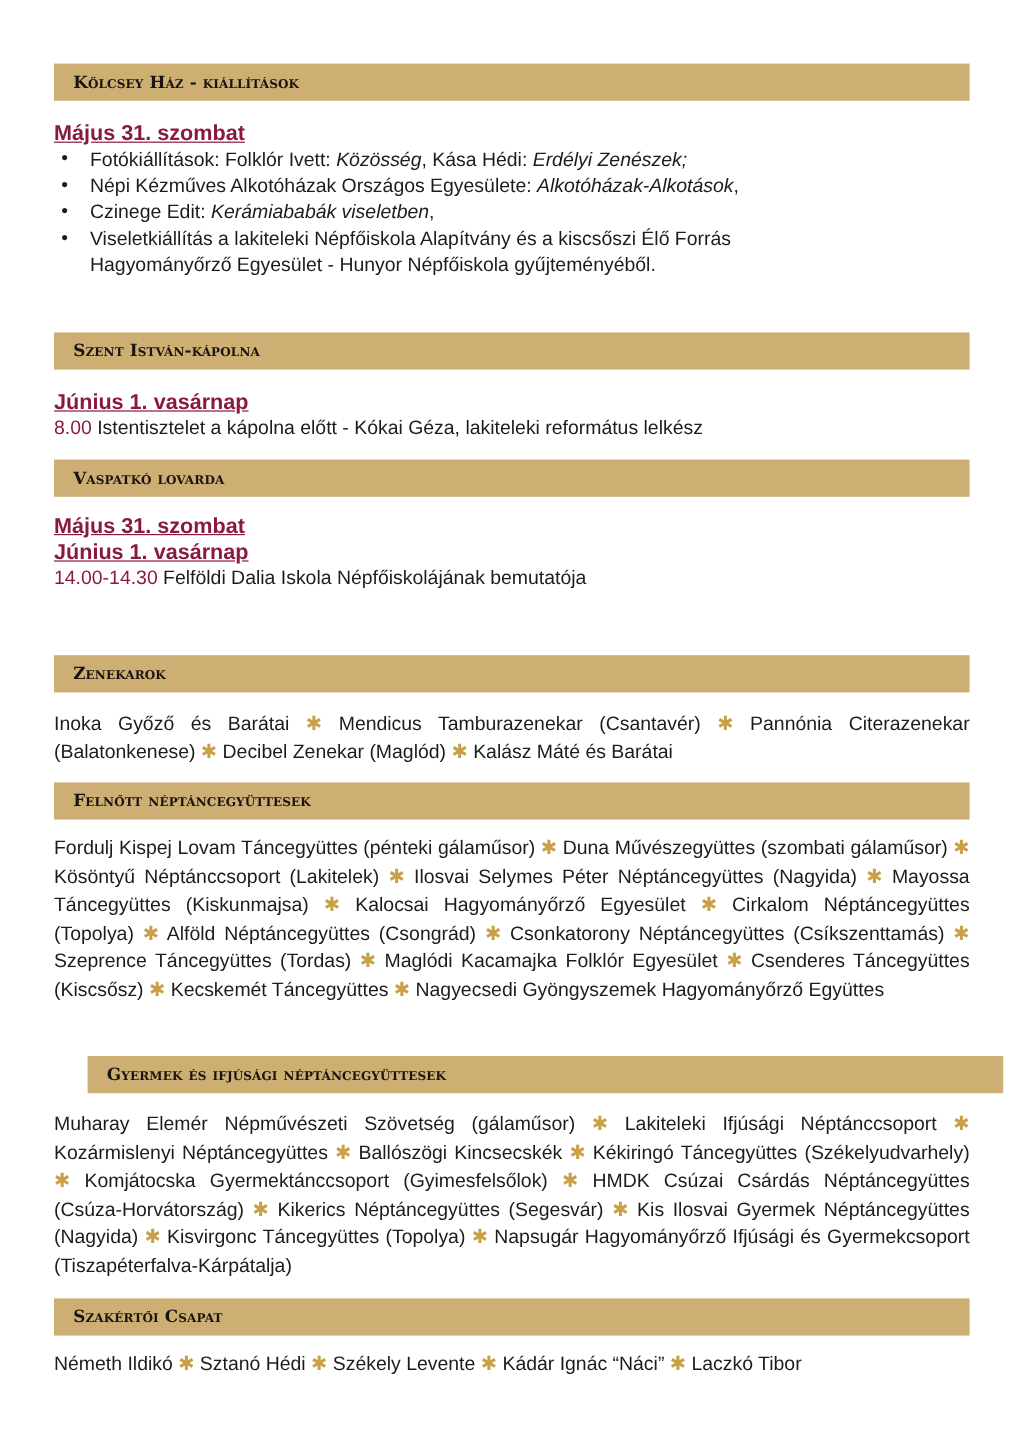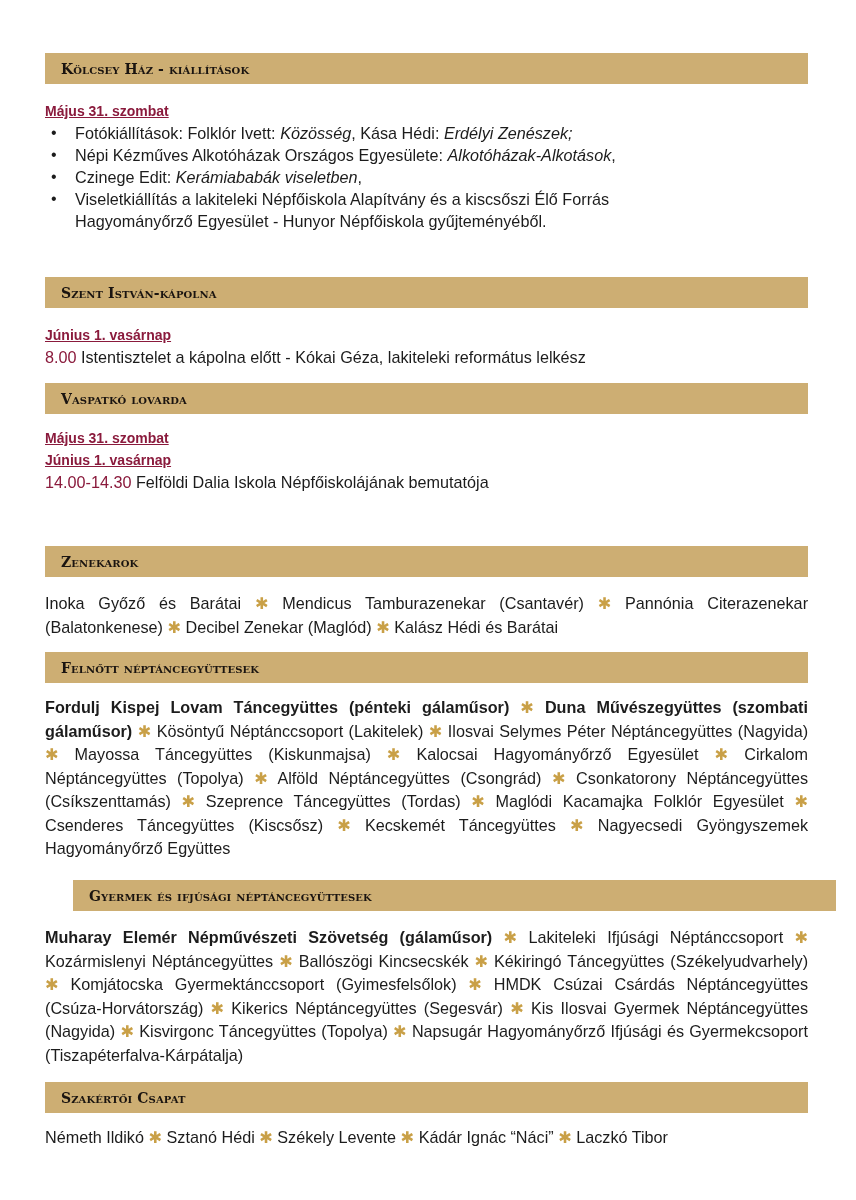--- a/index.html
+++ b/index.html
@@ -3,30 +3,30 @@
 <meta charset="utf-8">
 <style>
   html, body { margin: 0; padding: 0; background: #ffffff; }
   body { width: 856px; height: 1200px; position: relative; overflow: hidden;
          font-family: "Liberation Sans", sans-serif; color: #1c1c1c; }
   .page { position: absolute; left: 45px; top: 0; width: 763px; }
   .section-header { background: #cdae73; height: 31px; position: absolute; left: 0; width: 763px;
                     display: flex; align-items: center; }
   .section-header .title { font-family: "DejaVu Serif", serif; font-weight: bold; font-size: 14px;
                            color: #1a1410; padding-left: 16px; font-variant: small-caps; letter-spacing: 0.1px; text-align: right; }
-  .date { color: #8a1a3c; font-weight: bold; text-decoration: underline; font-size: 14px; line-height: 22px; }
+  .date { color: #8a1a3c; font-weight: bold; text-decoration: underline; font-size: 18px; line-height: 22px; }
   .line { font-size: 16.2px; line-height: 22px; white-space: nowrap; }
   .time { color: #8a1a3c; }
   .block { position: absolute; left: 0; width: 763px; }
   ul.bullets { margin: 0; padding: 0 0 0 30px; list-style: none; }
   ul.bullets li { position: relative; font-size: 16.2px; line-height: 22px; }
   ul.bullets li::before { content: "•"; position: absolute; left: -24px; top: 0; font-size: 16px; }
   .para { font-size: 16.2px; line-height: 23.5px; text-align: justify; text-align-last: left; }
   .star { color: #c9a047; font-weight: normal; }
-  .b { font-weight: bold; }
+  .b { font-weight: normal; }
   i { font-style: italic; }
 </style>
 </head>
 <body>
 
 <div class="page">
 
   <div class="section-header" style="top:53px;">
     <span class="title">Kölcsey Ház - kiállítások</span>
   </div>
@@ -53,21 +53,21 @@
   </div>
   <div class="block" style="top:427px;">
     <div class="date">Május 31. szombat</div>
     <div class="date">Június 1. vasárnap</div>
     <div class="line"><span class="time">14.00-14.30</span> <span>Felföldi Dalia Iskola Népfőiskolájának bemutatója</span></div>
   </div>
 
   <div class="section-header" style="top:546px;">
     <span class="title">Zenekarok</span>
   </div>
-  <div class="block para" style="top:592px;"><span>Inoka Győző és Barátai</span> <span class="star">✱</span> <span>Mendicus Tamburazenekar (Csantavér)</span> <span class="star">✱</span> <span>Pannónia Citerazenekar (Balatonkenese)</span> <span class="star">✱</span> <span>Decibel Zenekar (Maglód)</span> <span class="star">✱</span> <span>Kalász Hédi és Barátai</span></div>
+  <div class="block para" style="top:592px;"><span>Inoka Győző és Barátai</span> <span class="star">✱</span> <span>Mendicus Tamburazenekar (Csantavér)</span> <span class="star">✱</span> <span>Pannónia Citerazenekar (Balatonkenese)</span> <span class="star">✱</span> <span>Decibel Zenekar (Maglód)</span> <span class="star">✱</span> <span>Kalász Máté és Barátai</span></div>
 
   <div class="section-header" style="top:652px;">
     <span class="title">Felnőtt néptáncegyüttesek</span>
   </div>
   <div class="block para" style="top:696px;"><span class="b">Fordulj Kispej Lovam Táncegyüttes (pénteki gálaműsor)</span> <span class="star">✱</span> <span class="b">Duna Művészegyüttes (szombati gálaműsor)</span> <span class="star">✱</span> <span>Kösöntyű Néptánccsoport (Lakitelek)</span> <span class="star">✱</span> <span>Ilosvai Selymes Péter Néptáncegyüttes (Nagyida)</span> <span class="star">✱</span> <span>Mayossa Táncegyüttes (Kiskunmajsa)</span> <span class="star">✱</span> <span>Kalocsai Hagyományőrző Egyesület</span> <span class="star">✱</span> <span>Cirkalom Néptáncegyüttes (Topolya)</span> <span class="star">✱</span> <span>Alföld Néptáncegyüttes (Csongrád)</span> <span class="star">✱</span> <span>Csonkatorony Néptáncegyüttes (Csíkszenttamás)</span> <span class="star">✱</span> <span>Szeprence Táncegyüttes (Tordas)</span> <span class="star">✱</span> <span>Maglódi Kacamajka Folklór Egyesület</span> <span class="star">✱</span> <span>Csenderes Táncegyüttes (Kiscsősz)</span> <span class="star">✱</span> <span>Kecskemét Táncegyüttes</span> <span class="star">✱</span> <span>Nagyecsedi Gyöngyszemek Hagyományőrző Együttes</span></div>
 
   <div class="section-header" style="top:880px;margin-left:28px;">
     <span class="title">Gyermek és ifjúsági néptáncegyüttesek</span>
   </div>
   <div class="block para" style="top:926px;"><span class="b">Muharay Elemér Népművészeti Szövetség (gálaműsor)</span> <span class="star">✱</span> <span>Lakiteleki Ifjúsági Néptánccsoport</span> <span class="star">✱</span> <span>Kozármislenyi Néptáncegyüttes</span> <span class="star">✱</span> <span>Ballószögi Kincsecskék</span> <span class="star">✱</span> <span>Kékiringó Táncegyüttes (Székelyudvarhely)</span> <span class="star">✱</span> <span>Komjátocska Gyermektánccsoport (Gyimesfelsőlok)</span> <span class="star">✱</span> <span>HMDK Csúzai Csárdás Néptáncegyüttes (Csúza-Horvátország)</span> <span class="star">✱</span> <span>Kikerics Néptáncegyüttes (Segesvár)</span> <span class="star">✱</span> <span>Kis Ilosvai Gyermek Néptáncegyüttes (Nagyida)</span> <span class="star">✱</span> <span>Kisvirgonc Táncegyüttes (Topolya)</span> <span class="star">✱</span> <span>Napsugár Hagyományőrző Ifjúsági és Gyermekcsoport (Tiszapéterfalva-Kárpátalja)</span></div>

